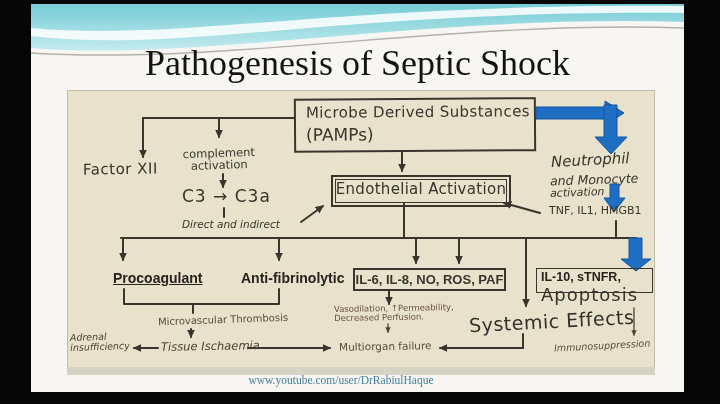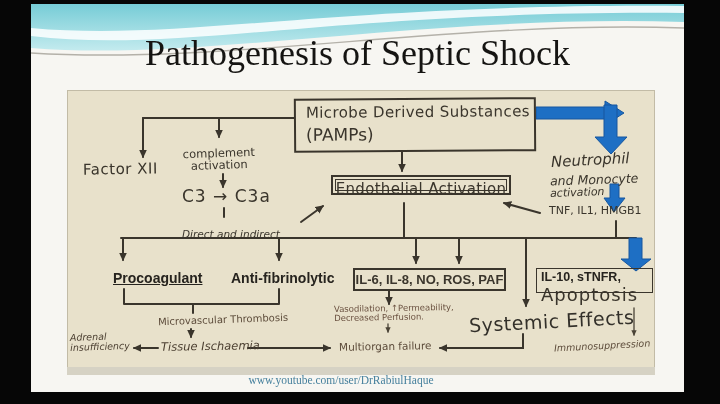--- a/index.html
+++ b/index.html
@@ -1,20 +1,20 @@
 <!DOCTYPE html>
 <html><head>
 <meta charset="utf-8">
 <style>
   html,body{margin:0;padding:0;background:#000;}
   .stage{position:relative;width:720px;height:404px;background:#060606;overflow:hidden;
          font-family:"DejaVu Sans",sans-serif;}
   .slide{position:absolute;left:31px;top:4px;width:653px;height:388px;background:#f7f6f2;}
   .wave{position:absolute;left:0;top:0;width:653px;height:58px;display:block;}
-  .title{position:absolute;left:0;top:28px;width:653px;text-align:center;
+  .title{position:absolute;left:0;top:38px;width:653px;text-align:center;
          font-family:"Liberation Serif",serif;font-size:36px;color:#151412;letter-spacing:0px;}
   .paper{position:absolute;left:36px;top:86px;width:586px;height:276px;background:#e8e1cb;
          border:1px solid #c2bba6;box-sizing:content-box;}
   .paper-shadow{position:absolute;left:36px;top:363px;width:588px;height:8px;background:#d6d2c4;}
   .connectors{position:absolute;left:0;top:0;width:586px;height:276px;}
   .lbl{position:absolute;white-space:nowrap;color:#3a352c;line-height:1.05;}
   .hand{font-family:"DejaVu Sans",sans-serif;}
   .cursive{font-style:italic;}
   .print{font-family:"Liberation Sans",sans-serif;font-weight:600;color:#26231e;}
   .box{position:absolute;border:2px solid #3a352c;color:#3a352c;box-sizing:border-box;}
@@ -87,50 +87,50 @@
           <path d="M542,93 H551 V107 H557 L546,121 L536,107 H542 Z"></path>
           <path d="M561,147 H574 V168 H583 L568,180 L553,168 H561 Z"></path>
         </g>
       </svg>
 
       <div class="box hand" style="left:226px;top:7px;width:242px;height:54px;padding:3px 0 0 10px;transform:rotate(-0.4deg);">
         <div style="font-size:15px;letter-spacing:0.4px;">Microbe Derived Substances</div>
         <div style="font-size:17px;margin-top:3px;">(PAMPs)</div>
       </div>
 
-      <div class="box hand" style="left:263px;top:84px;width:180px;height:20px;font-size:15px;text-align:center;
+      <div class="box hand" style="left:263px;top:84px;width:180px;height:32px;font-size:15px;text-align:center;
                   line-height:24px;outline:1px solid #3a352c;outline-offset:-5px;letter-spacing:0.3px;"><span>Endothelial Activation</span></div>
 
       <div class="box print" style="left:285px;top:177px;width:153px;height:23px;font-size:13px;font-weight:700;
                   text-align:center;line-height:20px;"><span>IL-6, IL-8, NO, ROS, PAF</span></div>
 
       <div class="box" style="left:468px;top:177px;width:117px;height:25px;border-width:1.5px;padding:1px 0 0 4px;">
         <div class="print" style="font-size:12.5px;">IL-10, sTNFR,</div>
         <div class="hand" style="font-size:18px;letter-spacing:1px;">Apoptosis</div>
       </div>
 
       <div class="lbl hand" style="left:15px;top:71px;font-size:15px;letter-spacing:0.5px;transform:rotate(-1deg);">Factor XII</div>
 
       <div class="lbl hand" style="left:112px;top:56px;font-size:11.5px;width:78px;text-align:center;transform:rotate(-2deg);">
         <div>complement</div>
         <div>activation</div>
       </div>
 
       <div class="lbl hand" style="left:114px;top:97px;font-size:17px;letter-spacing:1px;">C3 → C3a</div>
 
-      <div class="lbl hand cursive" style="left:114px;top:138px;font-size:10.5px;">Direct and indirect</div>
+      <div class="lbl hand cursive" style="left:114px;top:128px;font-size:10.5px;">Direct and indirect</div>
 
       <div class="lbl hand cursive" style="left:483px;top:62px;font-size:15px;transform:rotate(-3deg);">Neutrophil</div>
       <div class="lbl hand cursive" style="left:482px;top:82px;font-size:12.5px;transform:rotate(-2deg);">and Monocyte</div>
       <div class="lbl hand cursive" style="left:482px;top:96px;font-size:11px;transform:rotate(-2deg);">activation</div>
 
       <div class="lbl hand" style="left:481px;top:114px;font-size:11px;">TNF, IL1, HMGB1</div>
 
       <div class="lbl print" style="left:45px;top:180px;font-size:14px;text-decoration:underline;">Procoagulant</div>
-      <div class="lbl print" style="left:163px;top:180px;font-size:14px;">Anti-fibrinolytic</div>
+      <div class="lbl print" style="left:173px;top:180px;font-size:14px;">Anti-fibrinolytic</div>
 
       <div class="lbl hand" style="left:90px;top:224px;font-size:10px;color:#5d4c3b;transform:rotate(-2deg);">Microvascular Thrombosis</div>
 
       <div class="lbl hand cursive" style="left:93px;top:249px;font-size:11.5px;color:#4a3e30;transform:rotate(-1deg);">Tissue Ischaemia</div>
 
       <div class="lbl hand cursive" style="left:2px;top:241px;font-size:9.5px;color:#4a3e30;transform:rotate(-2deg);">
         <div>Adrenal</div>
         <div>insufficiency</div>
       </div>
 

